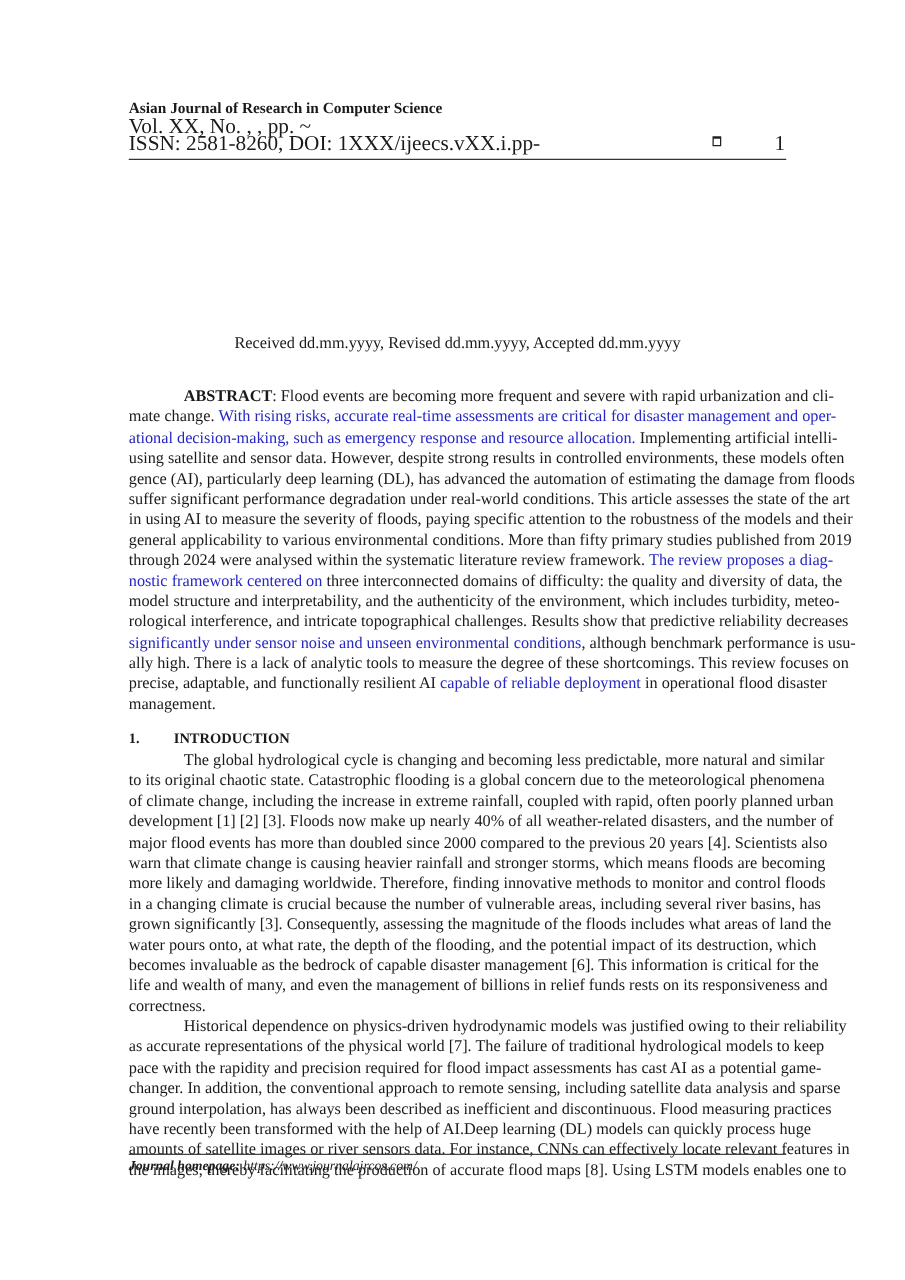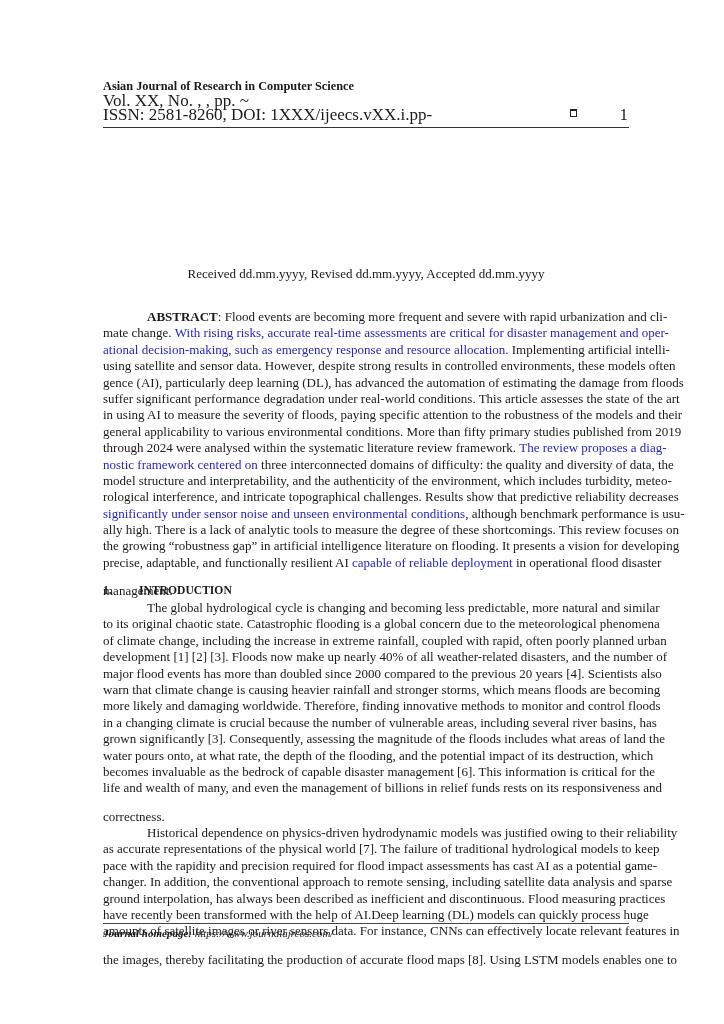--- a/index.html
+++ b/index.html
@@ -11,21 +11,21 @@
   .hdr-line { font-size: 17px; line-height: 13.5px; }
   .issn-row { position: relative; }
   .hdr-box { position: absolute; left: 467px; top: 1px; width: 7px; height: 8px; border: 1.2px solid #222; border-top-width: 2px; box-sizing: border-box; }
   .hdr-page { position: absolute; right: 0; top: 0; }
   .hdr-rule { position: absolute; left: 103px; top: 127px; width: 526px; height: 0; border-top: 1.3px solid #333; }
   .title { position: absolute; left: 103px; top: 138px; width: 526px; text-align: center;
            color: #1515b8; font-weight: bold; font-size: 20.5px; line-height: 25px; }
   .dates { position: absolute; left: 103px; top: 266px; width: 526px; text-align: center; font-size: 13px; }
   .body-block { position: absolute; left: 103px; width: 526px; font-size: 13px; line-height: 16.4px; }
   .ln { display: block; text-align: justify; text-align-last: justify; white-space: nowrap; height: 16.4px; }
-  .ln.last { text-align-last: left; margin-top: 12px; }
+  .ln.last { text-align-last: left; }
   .ln.indent { padding-left: 44px; }
   .blue { color: #2626c4; }
   .abstract { top: 309px; }
   .section-head { position: absolute; left: 103px; top: 584px; font-weight: bold; font-size: 11.6px; }
   .section-num { display: inline-block; width: 36px; }
   .intro { top: 600px; }
   .foot-rule { position: absolute; left: 103px; top: 923px; width: 526px; border-top: 1.3px solid #444; }
   .footer { position: absolute; left: 103px; top: 927px; font-size: 11px; font-style: italic; }
   .footer b { font-weight: bold; }
   .ln > span { white-space: nowrap; }
@@ -57,21 +57,20 @@
       <span class="ln"><span>gence (AI), particularly deep learning (DL), has advanced the automation of estimating the damage from floods</span></span>
       <span class="ln"><span>suffer significant performance degradation under real-world conditions. This article assesses the state of the art</span></span>
       <span class="ln"><span>in using AI to measure the severity of floods, paying specific attention to the robustness of the models and their</span></span>
       <span class="ln"><span>general applicability to various environmental conditions. More than fifty primary studies published from 2019</span></span>
       <span class="ln"><span>through 2024 were analysed within the systematic literature review framework.&nbsp;</span><span class="blue">The review proposes a diag-</span></span>
       <span class="ln"><span class="blue">nostic framework centered on</span><span> three interconnected domains of difficulty: the quality and diversity of data, the</span></span>
       <span class="ln"><span>model structure and interpretability, and the authenticity of the environment, which includes turbidity, meteo-</span></span>
       <span class="ln"><span>rological interference, and intricate topographical challenges. Results show that predictive reliability decreases</span></span>
       <span class="ln"><span class="blue">significantly under sensor noise and unseen environmental conditions</span><span>, although benchmark performance is usu-</span></span>
       <span class="ln"><span>ally high. There is a lack of analytic tools to measure the degree of these shortcomings. This review focuses on</span></span>
-      <span class="ln"><span>the growing “robustness gap” in artificial intelligence literature on flooding. It presents a vision for developing</span></span>
       <span class="ln"><span>precise, adaptable, and functionally resilient AI&nbsp;</span><span class="blue">capable of reliable deployment</span><span> in operational flood disaster</span></span>
       <span class="ln last"><span>management.</span></span>
     </div>
 
   <div class="section-head">
     <span class="section-num">1.</span><span>INTRODUCTION</span>
   </div>
 
   <div class="body-block intro" id="intro">
       <span class="ln indent">The global hydrological cycle is changing and becoming less predictable, more natural and similar</span>

